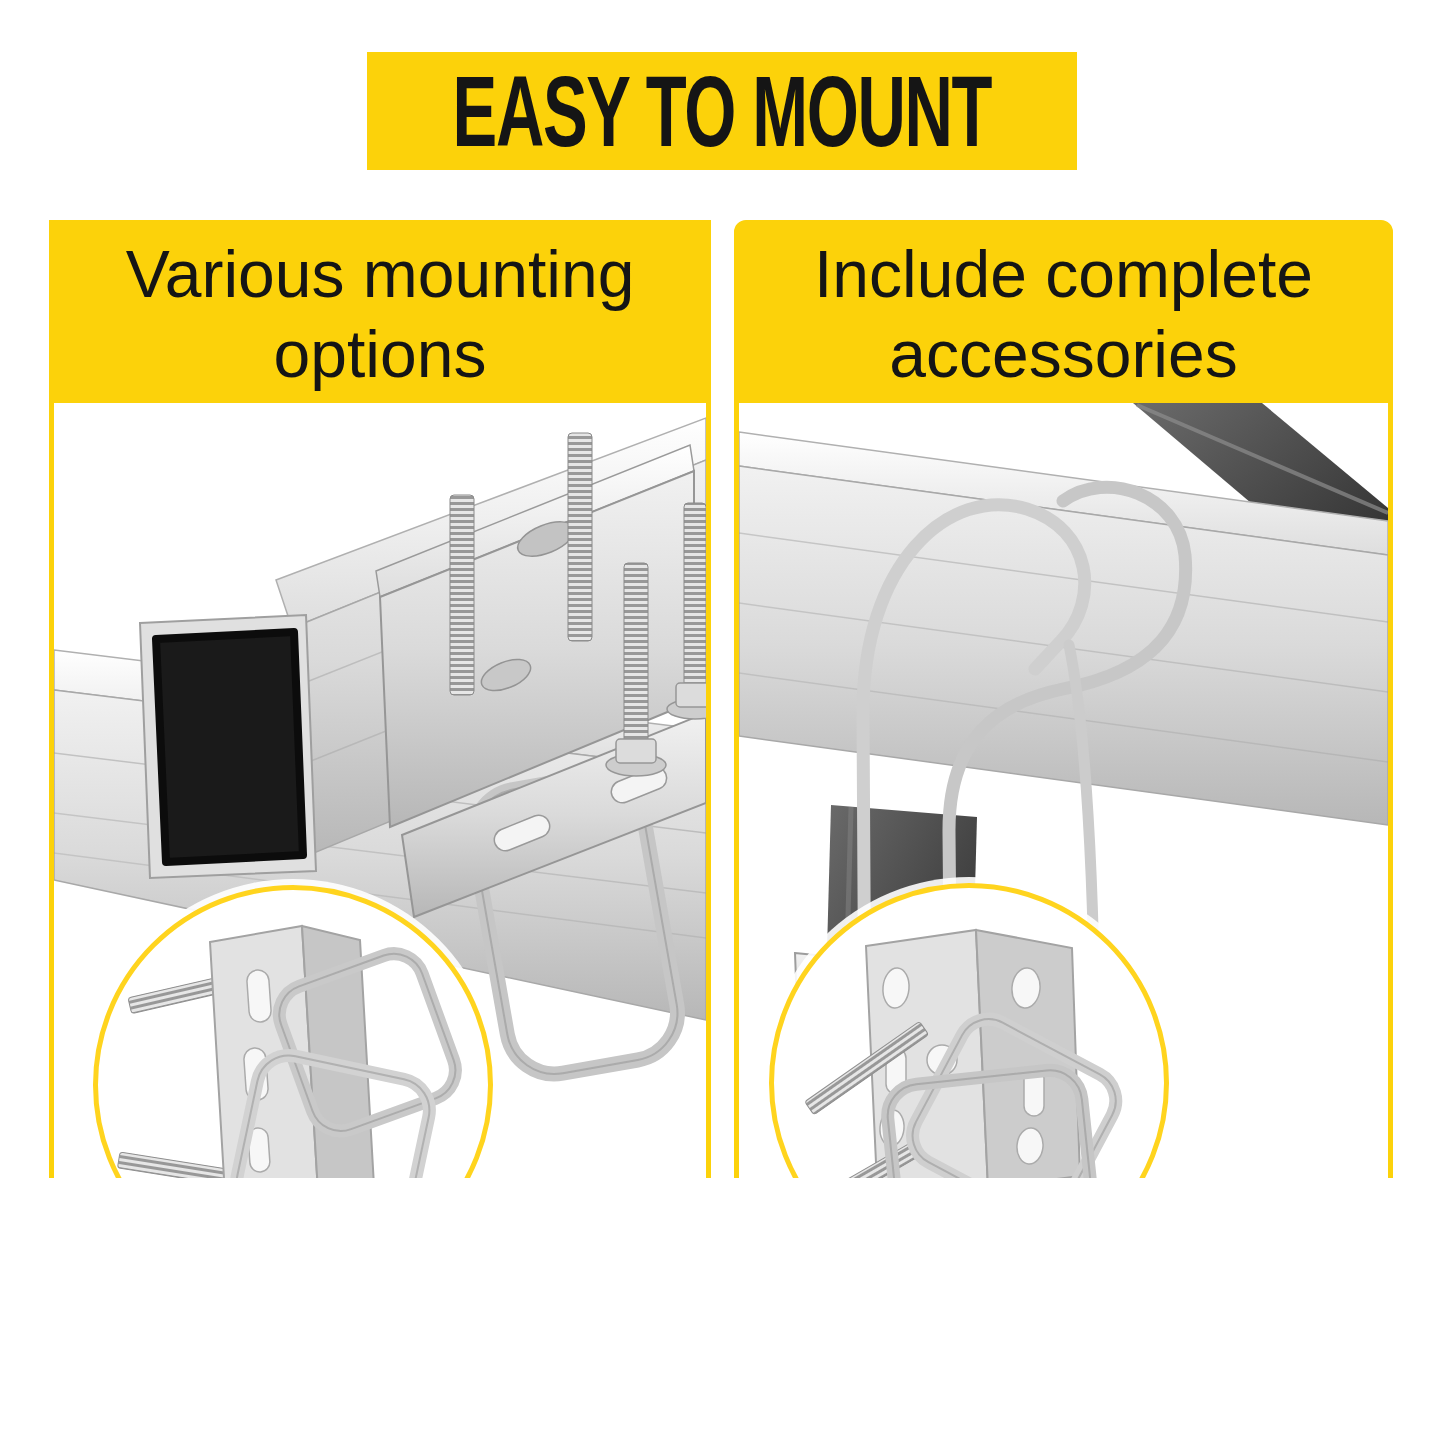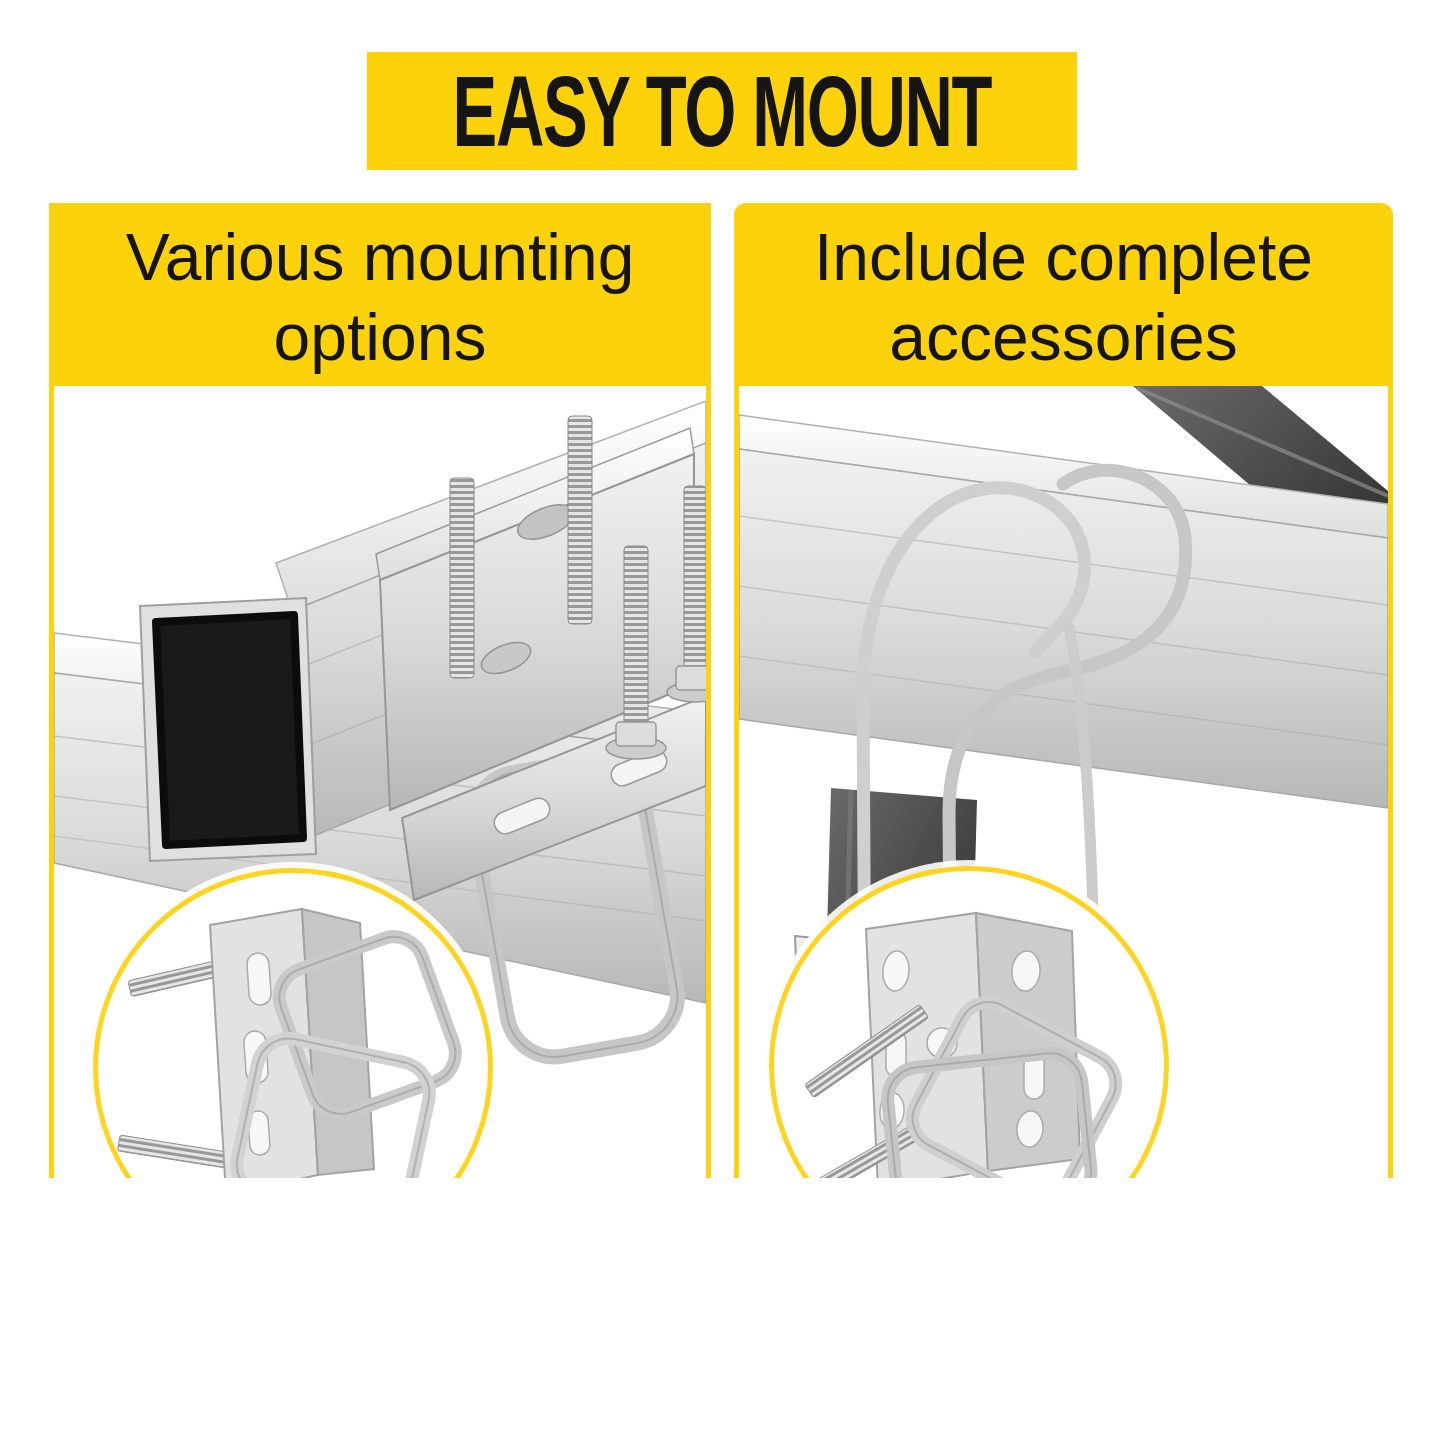--- a/index.html
+++ b/index.html
@@ -16,21 +16,21 @@
   .banner{
     position:absolute;left:367px;top:52px;width:710px;height:118px;
     background:var(--yellow);display:flex;align-items:center;justify-content:center;
   }
   .banner-title{
     font-weight:700;font-size:100px;line-height:1;color:var(--ink);
     letter-spacing:-2px;white-space:nowrap;
     transform:scaleX(0.67);transform-origin:center;
   }
   .panel{
-    position:absolute;top:203px;width:662px;height:1173px;
+    position:absolute;top:220px;width:662px;height:1173px;
     border:5px solid var(--yellow);background:#fff;box-sizing:border-box;
   }
   .panel.left{left:49px;}
   .panel.right{left:734px;width:659px;border-radius:12px;}
   .panel-header{
     position:absolute;left:0;right:0;top:0;height:178px;background:var(--yellow);
     display:flex;align-items:center;justify-content:center;text-align:center;
     padding:0 55px;box-sizing:border-box;
   }
   .panel-header span{

